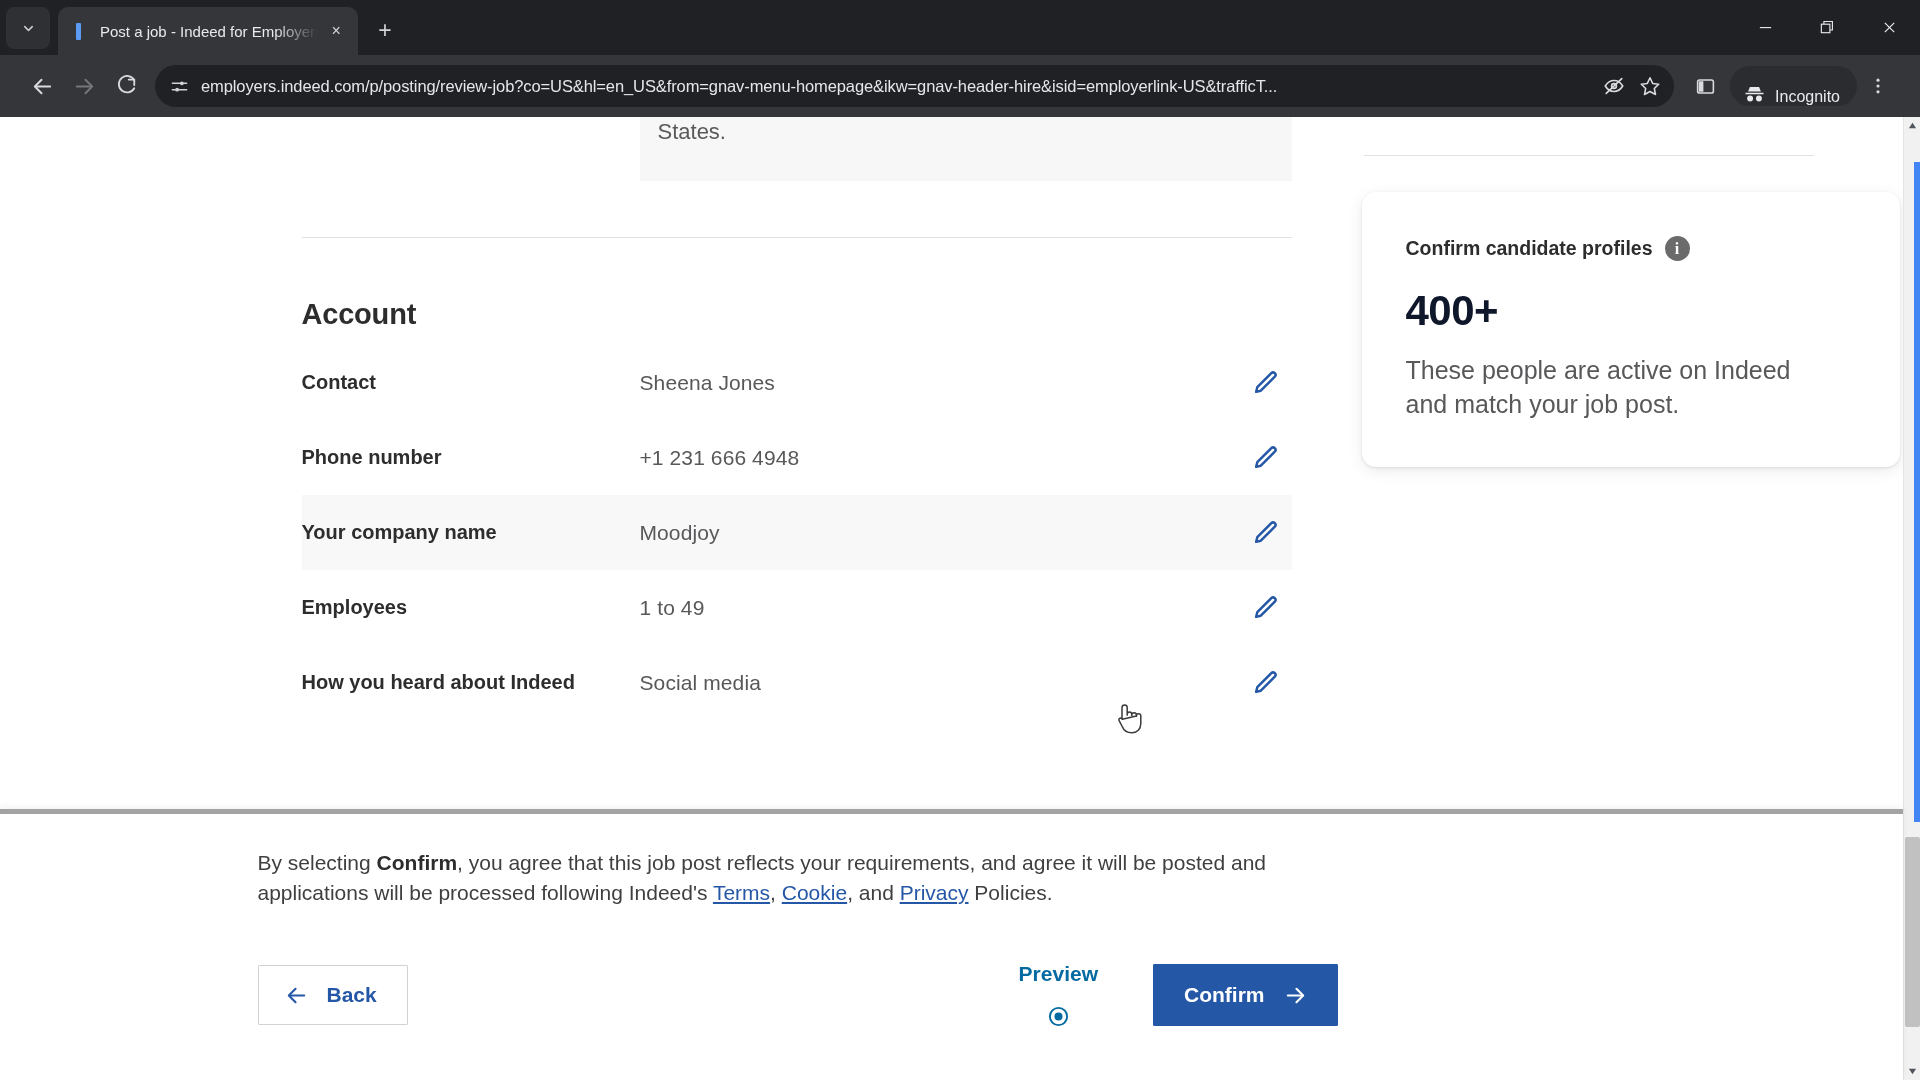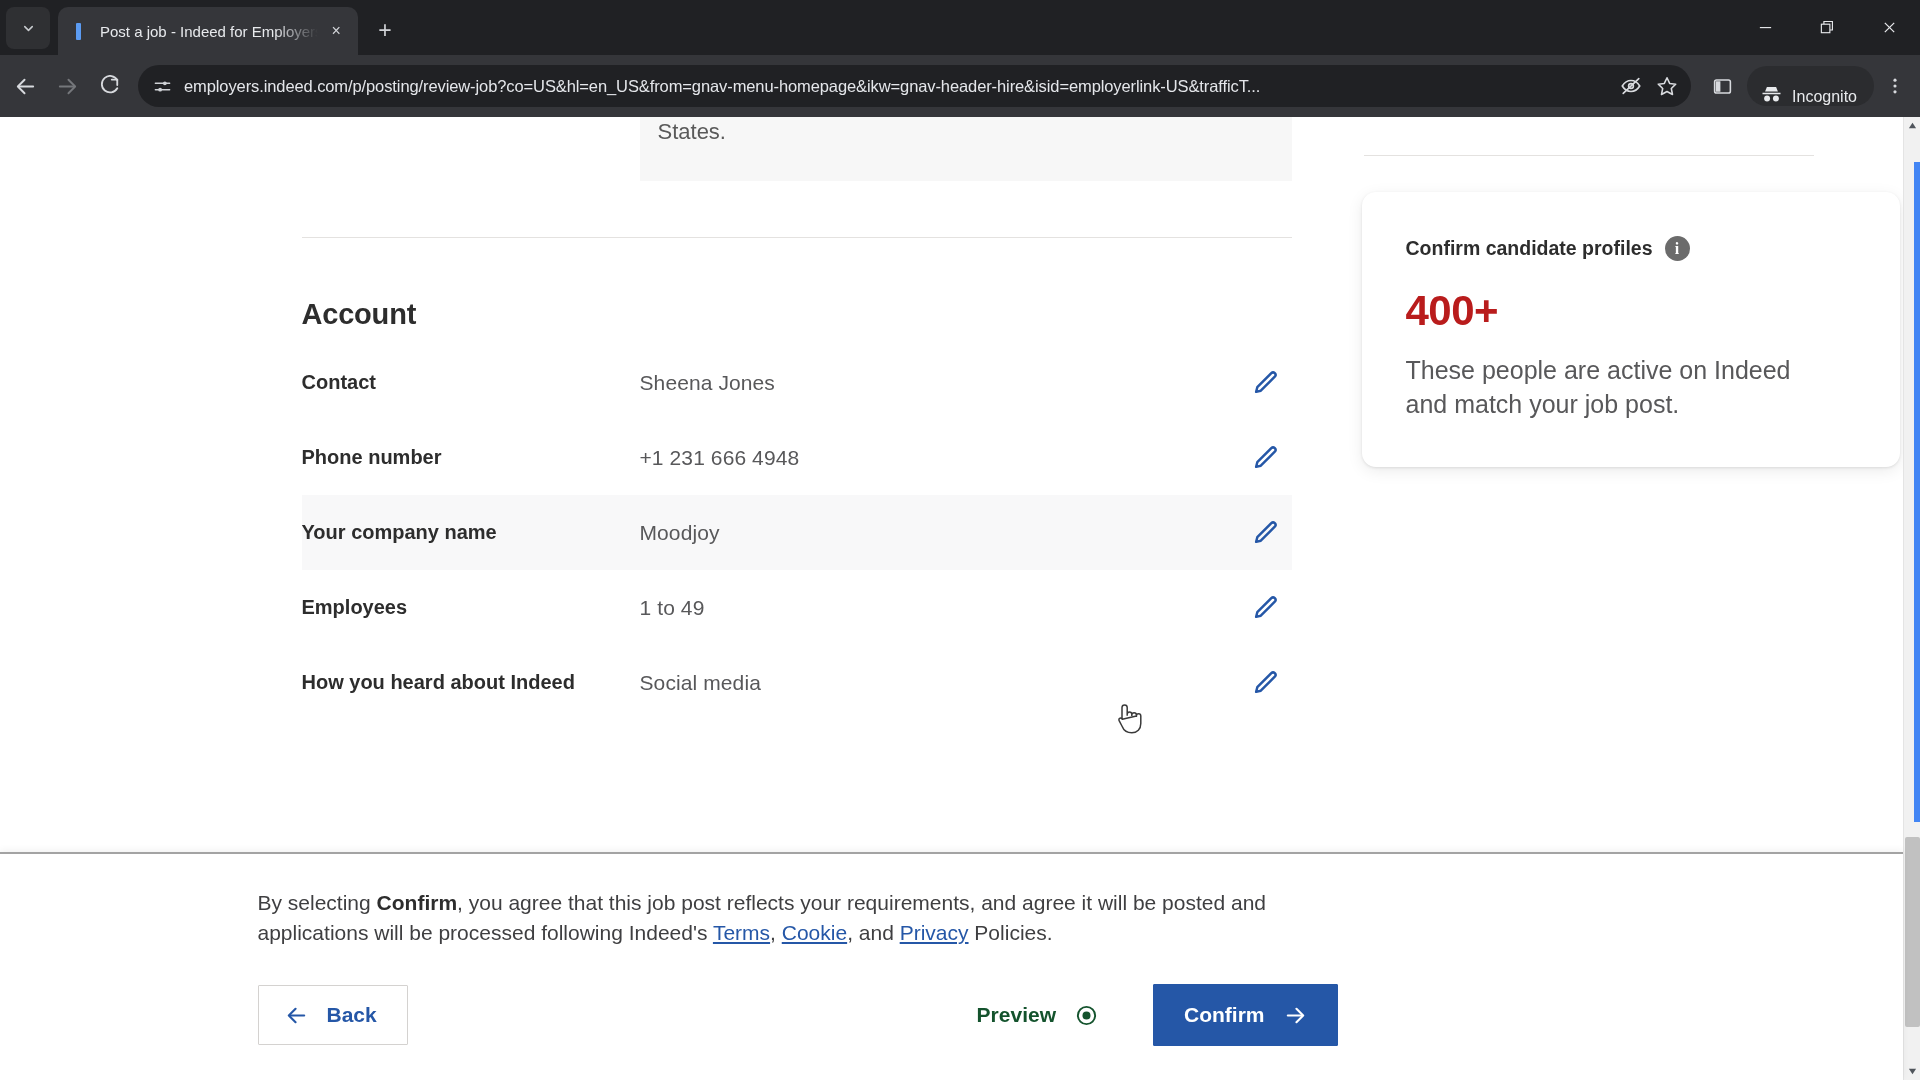--- a/index.html
+++ b/index.html
@@ -81,21 +81,21 @@
   .winctl div {
     width: 62px; height: 55px;
     display:flex; align-items:center; justify-content:center;
     color:#e8eaed;
   }
 
   .toolbar {
     height: 62px;
     background: #35363a;
     display:flex; align-items:center;
-    padding: 0 4px;
+    padding: 0 21px;
     flex: 0 0 62px;
   }
   .tb-icon {
     width: 42px; height: 42px;
     display:flex; align-items:center; justify-content:center;
     color:#d8dade;
     border-radius: 50%;
     flex: 0 0 auto;
   }
   .tb-icon.disabled { color:#75777b; }
@@ -227,33 +227,33 @@
     font-size: 19.5px; font-weight: 700; color:#2d2d2d;
   }
   .info-dot {
     width: 25px; height:25px; border-radius:50%;
     background:#6b6b6b; color:#fff;
     font-size: 16px; font-weight:700;
     display:flex; align-items:center; justify-content:center;
     font-family:"Liberation Serif", serif;
   }
   .side-card-big {
-    font-size: 42px; font-weight: 700; color:#b91c1c;
+    font-size: 42px; font-weight: 700; color:#0f172a;
     margin: 26px 0 18px 0; letter-spacing:-0.5px;
   }
   .side-card-desc {
     font-size: 25px; font-weight:300; color:#58585a;
     line-height: 1.36; width: 420px;
   }
 
   
   .sticky-foot {
     flex: 0 0 auto;
     background:#fff;
-    border-top: 2px solid #a3a3a3;
+    border-top: 5px solid #a3a3a3;
     box-shadow: 0 -2px 7px rgba(0,0,0,.055);
     position: relative;
     z-index: 5;
   }
   .foot-inner {
     width: 1620px; margin: 0 auto; padding: 34px 0 0 116px;
   }
   .legal {
     font-size: 21px;
     font-weight: 300;
@@ -274,23 +274,24 @@
     font-size: 21px; font-weight: 700;
     cursor: pointer;
   }
   .btn-back {
     background:#fff; border:1px solid #d4d2d0;
     color:#2557a7;
     padding: 17px 30px 17px 26px;
   }
   .btn-preview {
     background:#fff; border:1px solid #fff;
-    color:#14532d;
+    color:#0369a1;
     padding: 17px 28px;
     margin-left: auto;
+    flex-direction: column;
   }
   .btn-confirm {
     background:#2557a7; border:1px solid #2557a7;
     color:#fff;
     padding: 18px 30px;
     margin-left: 26px;
   }
   .copyright-bar {
     border-top: 1px solid #ececec;
     padding: 26px 0 0 42px;

